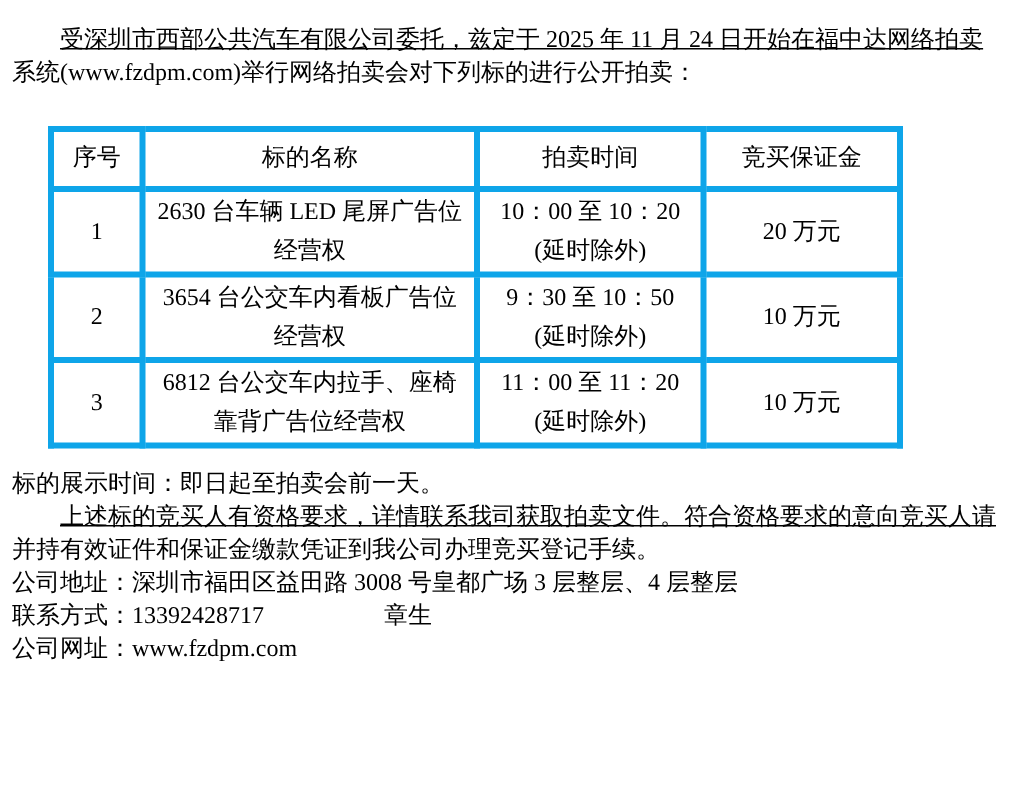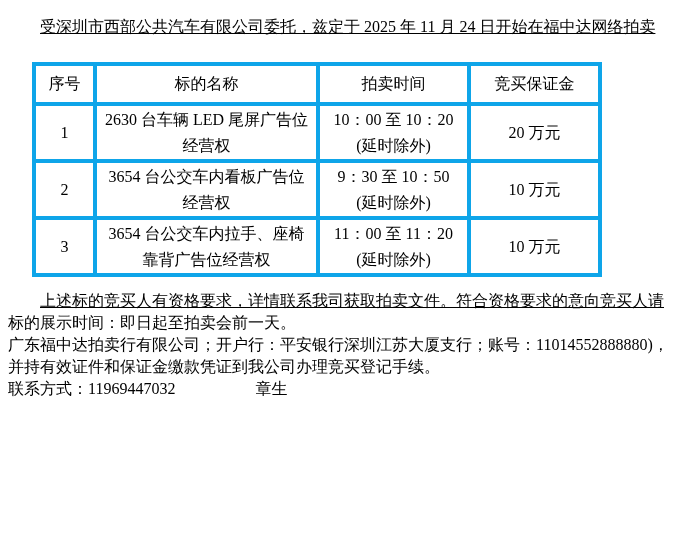--- a/index.html
+++ b/index.html
@@ -30,20 +30,21 @@
   .notes { margin-top: 13px; }
   .notes .line { min-height: 22px; }
 </style>
 </head>
 <body>
 
 <div class="doc">
 
   <div>
     <div class="line indent">受深圳市西部公共汽车有限公司委托，兹定于 2025 年 11 月 24 日开始在福中达网络拍卖</div>
+    <div class="line">系统(www.fzdpm.com)举行网络拍卖会对下列标的进行公开拍卖：</div>
   </div>
 
   <table class="lots">
     <colgroup>
       <col style="width:61px">
       <col style="width:223px">
       <col style="width:151px">
       <col style="width:131px">
     </colgroup>
     <thead>
@@ -75,33 +76,34 @@
         </td>
         <td>
           <div class="cell-line">9：30 至 10：50</div>
           <div class="cell-line">(延时除外)</div>
         </td>
         <td>10 万元</td>
       </tr>
       <tr>
         <td>3</td>
         <td>
-          <div class="cell-line">3654 台公交车内拉手、座椅</div>
+          <div class="cell-line">6812 台公交车内拉手、座椅</div>
           <div class="cell-line">靠背广告位经营权</div>
         </td>
         <td>
           <div class="cell-line">11：00 至 11：20</div>
           <div class="cell-line">(延时除外)</div>
         </td>
         <td>10 万元</td>
       </tr>
     </tbody>
   </table>
 
   <div class="notes">
+    <div class="line">标的展示时间：即日起至拍卖会前一天。</div>
     <div class="line indent">上述标的竞买人有资格要求，详情联系我司获取拍卖文件。符合资格要求的意向竞买人请</div>
-    <div class="line">标的展示时间：即日起至拍卖会前一天。</div>
-    <div class="line">广东福中达拍卖行有限公司；开户行：平安银行深圳江苏大厦支行；账号：11014552888880)，</div>
     <div class="line">并持有效证件和保证金缴款凭证到我公司办理竞买登记手续。</div>
-    <div class="line">联系方式：11969447032　　　　　章生</div>
+    <div class="line">公司地址：深圳市福田区益田路 3008 号皇都广场 3 层整层、4 层整层</div>
+    <div class="line">联系方式：13392428717　　　　　章生</div>
+    <div class="line">公司网址：www.fzdpm.com</div>
   </div>
 
 </div>
 
 </body></html>

